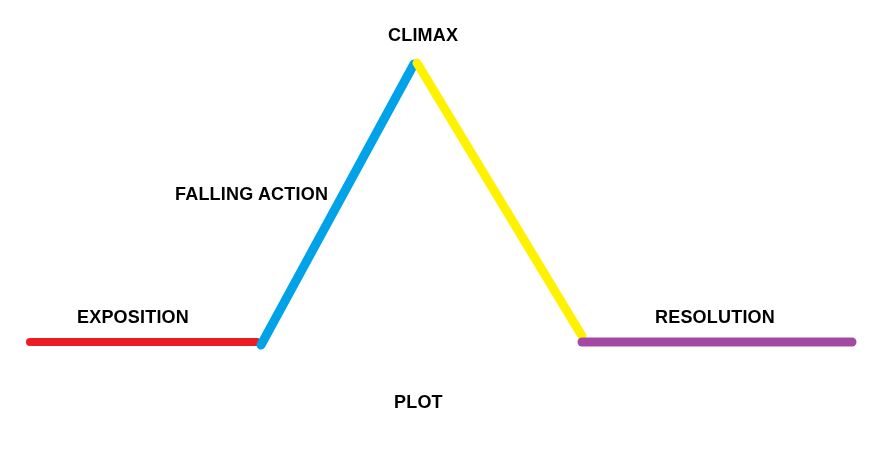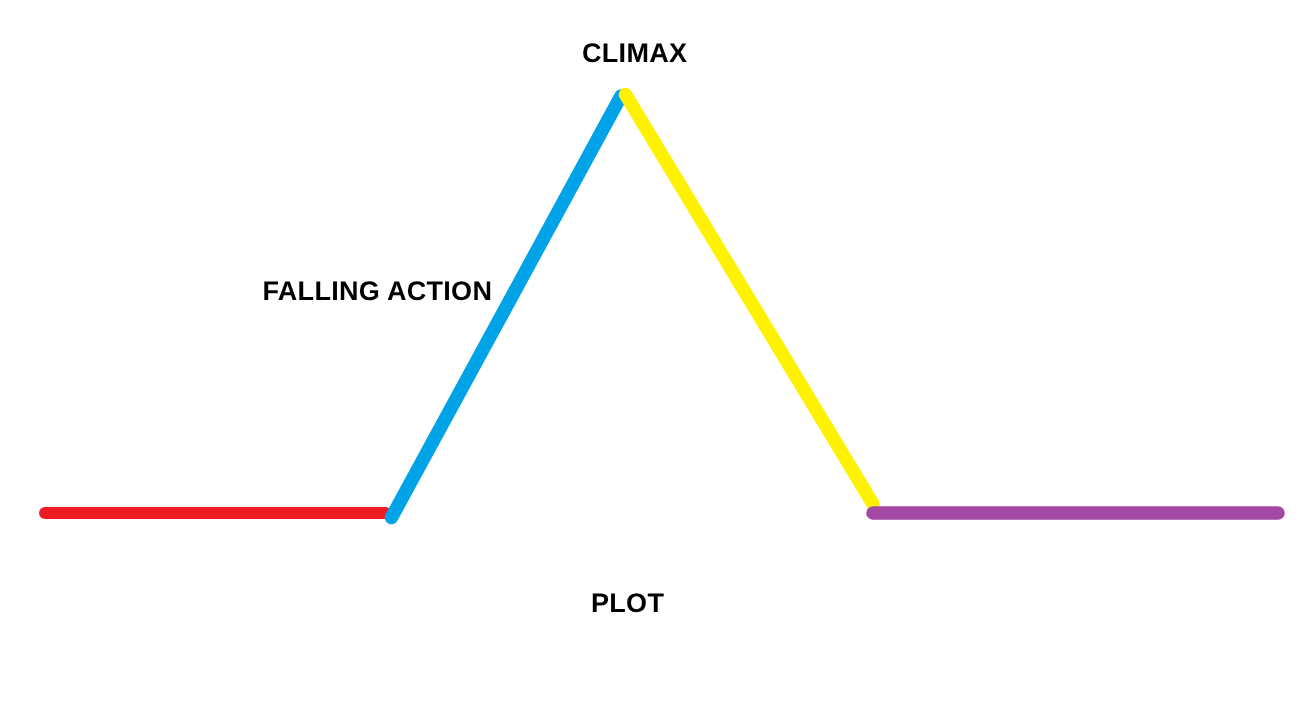--- a/index.html
+++ b/index.html
@@ -48,17 +48,19 @@
       <line x1="261" y1="345" x2="414" y2="64" stroke="#00A2E8" stroke-width="9" stroke-linecap="round"></line>
       <line x1="417" y1="63" x2="582" y2="336" stroke="#FFF200" stroke-width="9" stroke-linecap="round"></line>
       <line x1="582" y1="342" x2="852" y2="342" stroke="#A349A4" stroke-width="9" stroke-linecap="round"></line>
     </svg>
 
   <div class="label label-climax">CLIMAX</div>
 
   <div class="label label-rising">FALLING ACTION</div>
 
 
+  <div class="label label-exposition">EXPOSITION</div>
 
+  <div class="label label-resolution">RESOLUTION</div>
 
   <div class="label label-plot">PLOT</div>
 
 </div>
 
 </body></html>

